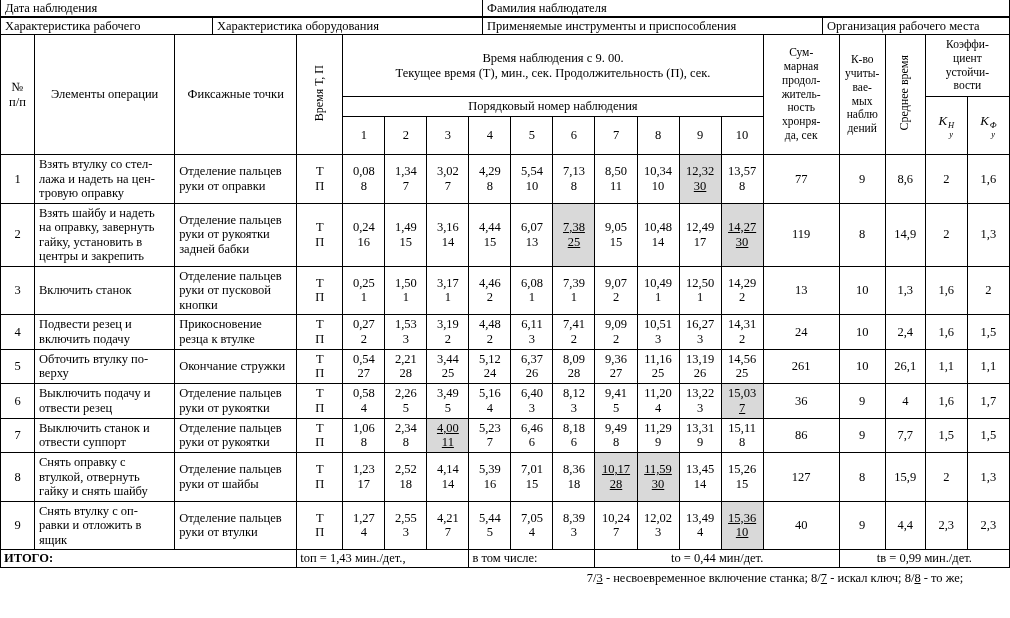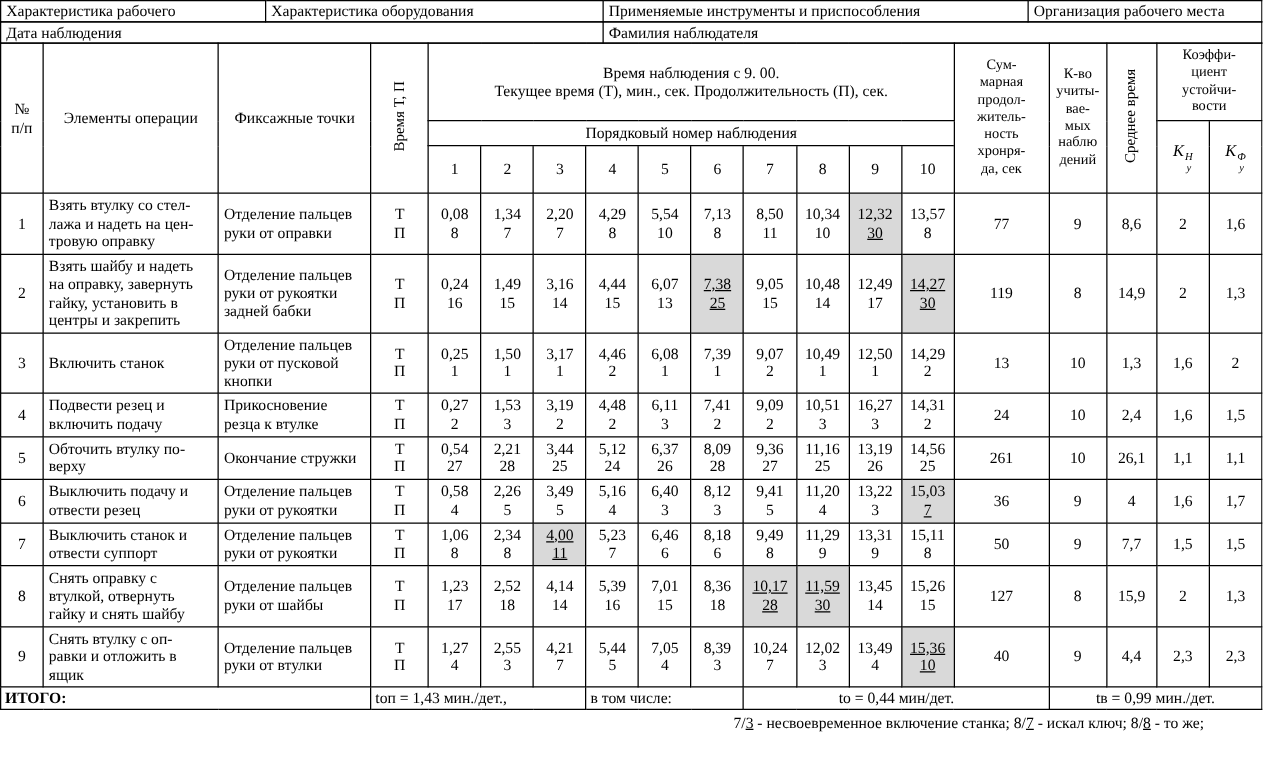--- a/index.html
+++ b/index.html
@@ -41,45 +41,45 @@
   .def-col-left { flex: 0 0 536px; }
   .def-col-right { flex: 1; text-align: center; }
   .def-line { line-height: 1.2; }
   .def-title { line-height: 1.3; }
 </style>
 </head>
 <body>
 
 <div>
 
+  <table class="top stack">
+    <colgroup>
+        <col style="width:482px">
+        <col>
+      </colgroup>
+    <tbody>
+        <tr>
+      <td class="l">Дата наблюдения</td>
+      <td class="l">Фамилия наблюдателя</td>
+    </tr>
+  </tbody>
+    </table>
   <table class="top">
     <colgroup>
         <col style="width:212px">
         <col style="width:270px">
         <col style="width:340px">
         <col>
       </colgroup>
     <tbody>
         <tr>
       <td class="l">Характеристика рабочего</td>
       <td class="l">Характеристика оборудования</td>
       <td class="l">Применяемые инструменты и приспособления</td>
       <td class="l">Организация рабочего места</td>
-    </tr>
-  </tbody>
-    </table>
-  <table class="top stack">
-    <colgroup>
-        <col style="width:482px">
-        <col>
-      </colgroup>
-    <tbody>
-        <tr>
-      <td class="l">Дата наблюдения</td>
-      <td class="l">Фамилия наблюдателя</td>
     </tr>
   </tbody>
     </table>
 
   <table class="stack">
     <colgroup>
       <col style="width:34px">
         <col style="width:140px">
         <col style="width:122px">
         <col style="width:46px">
@@ -169,21 +169,21 @@
           </td>
           <td class="c">
             <div class="tline">0,08</div>
             <div class="pline">8</div>
           </td>
           <td class="c">
             <div class="tline">1,34</div>
             <div class="pline">7</div>
           </td>
           <td class="c">
-            <div class="tline">2,20</div>
+            <div class="tline">3,02</div>
             <div class="pline">7</div>
           </td>
           <td class="c">
             <div class="tline">4,29</div>
             <div class="pline">8</div>
           </td>
           <td class="c">
             <div class="tline">5,54</div>
             <div class="pline">10</div>
           </td>
@@ -538,21 +538,21 @@
             <div class="pline">9</div>
           </td>
           <td class="c">
             <div class="tline">13,31</div>
             <div class="pline">9</div>
           </td>
           <td class="c">
             <div class="tline">15,11</div>
             <div class="pline">8</div>
           </td>
-          <td class="c">50</td>
+          <td class="c">86</td>
           <td class="c">9</td>
           <td class="c">7,7</td>
           <td class="c">1,5</td>
           <td class="c">1,5</td>
         </tr>
         <tr>
           <td class="c">8</td>
           <td class="l pre elem">Снять оправку с
 втулкой, отвернуть
 гайку и снять шайбу</td>

